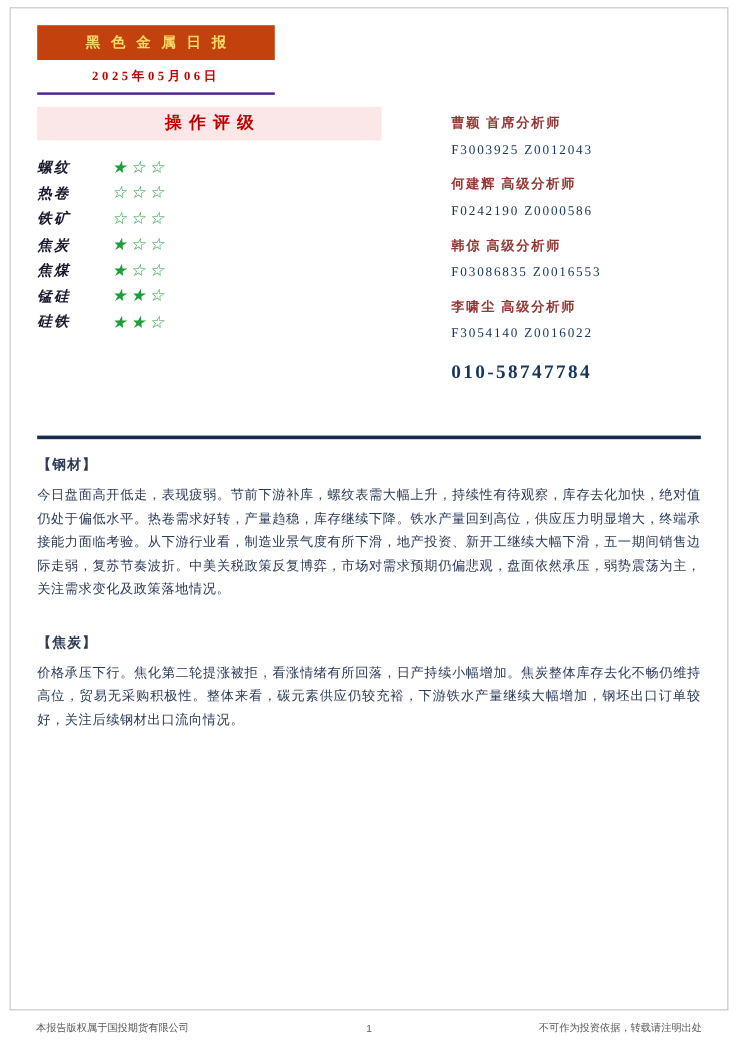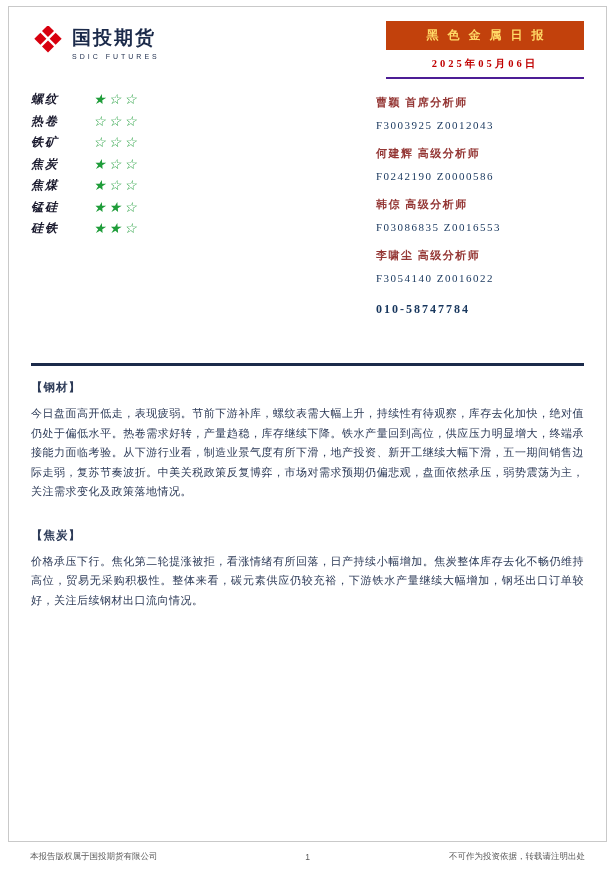--- a/index.html
+++ b/index.html
@@ -31,21 +31,21 @@
   .rating-title { background:#fbe7e7; color:#c00000; font-weight:bold; font-size:14px;
                   letter-spacing:6px; text-indent:6px; text-align:center;
                   padding:5px 0; margin-bottom:12px; }
   .rate-row { display:flex; align-items:center; height:21.5px;font-style:italic; }
   .rate-name { width:62px; font-size:12px; font-weight:bold; color:#1a1a2e; letter-spacing:2px; }
   .rate-stars { font-size:14px; color:#1f9d3a; letter-spacing:3px; }
 
   .analyst-name { color:#943634; font-weight:bold; font-size:11px; letter-spacing:1.5px;
                   margin-bottom:9px; }
   .analyst-code { color:#17365d; font-size:11px; letter-spacing:1.5px; margin-bottom:15px; }
-  .phone { color:#17365d; font-size:12px; font-weight:bold; letter-spacing:2px;
+  .phone { color:#17365d; font-size:16px; font-weight:bold; letter-spacing:2px;
            margin-top:18px; }
   .email { color:#17365d; font-size:11.5px; letter-spacing:0.5px; margin-top:12px;
            text-decoration:underline; font-family:"DejaVu Sans Mono","Liberation Mono",monospace;
            display:inline-block; }
 
   .divider { border:none; border-top:3px solid #1b2a4a; margin:6px 0 10px 0; }
 
   
   .section { margin-top:14px; }
   .section h3 { font-size:11.5px; font-weight:bold; color:#2c3a57;
@@ -61,41 +61,30 @@
   .footer .f-left { flex:1; text-align:left; }
   .footer .f-center { flex:1; text-align:center; }
   .footer .f-right { flex:1; text-align:right; }
 </style>
 </head>
 <body>
 
 <div class="frame">
 
   <div class="hdr">
-    <div class="logo">
-      <svg class="logo-mark" viewBox="0 0 40 40">
-        <rect x="15" y="1" width="10" height="10" fill="#d8000f" transform="rotate(45 20 6)"></rect>
-        <rect x="6" y="10" width="10" height="10" fill="#d8000f" transform="rotate(45 11 15)"></rect>
-        <rect x="24" y="10" width="10" height="10" fill="#d8000f" transform="rotate(45 29 15)"></rect>
-        <rect x="15" y="19" width="10" height="10" fill="#d8000f" transform="rotate(45 20 24)"></rect>
-      </svg>
-      <div>
-        <div class="logo-cn">国投期货</div>
-        <div class="logo-en">SDIC FUTURES</div>
-      </div>
-    </div>
     <div class="report-head">
       <div class="title-box">黑色金属日报</div>
       <div class="date-box">2025年05月06日</div>
     </div>
   </div>
 
   <div class="top-grid">
 
     <div class="col-left">
+      <div class="rating-title">操作评级</div>
 
       <div class="rate-row">
         <span class="rate-name">螺纹</span>
         <span class="rate-stars">★☆☆</span>
       </div>
       <div class="rate-row">
         <span class="rate-name">热卷</span>
         <span class="rate-stars">☆☆☆</span>
       </div>
       <div class="rate-row">

